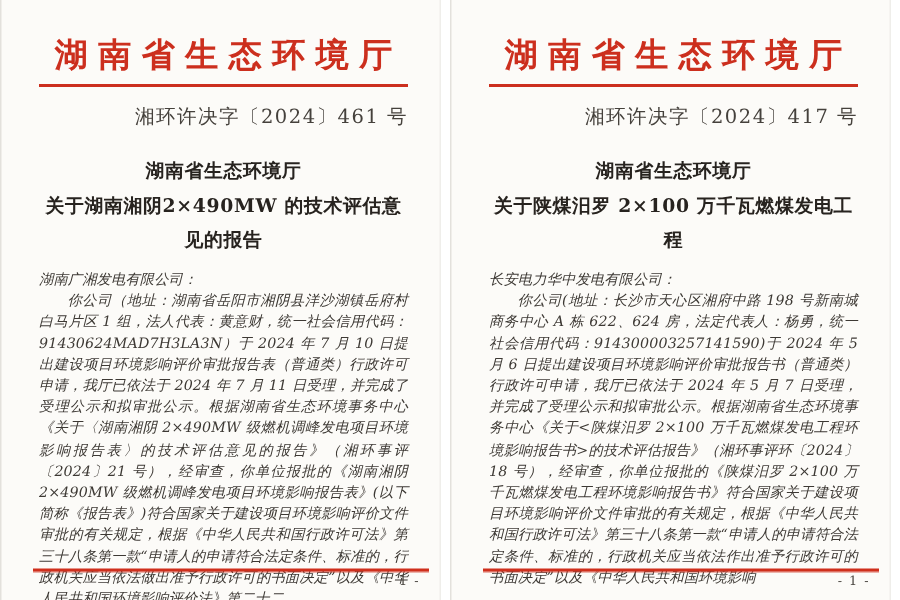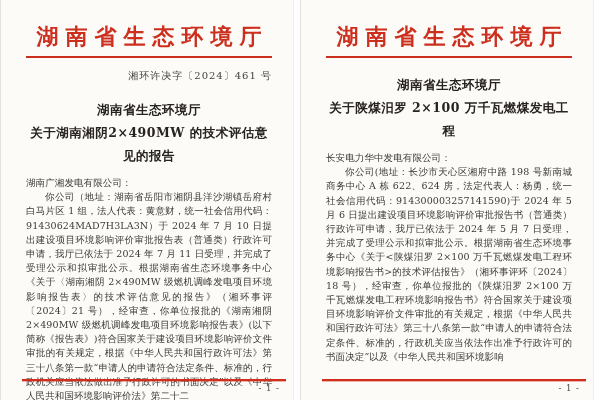--- a/index.html
+++ b/index.html
@@ -29,21 +29,21 @@
     white-space:nowrap;
     margin-right:-7px; 
   }
   .red-rule{
     height:2px;
     background:#cc2f1e;
     margin-top:4px;
   }
   .doc-number{
     text-align:right;
-    font-size:10px;
+    font-size:13px;
     color:#45413c;
     margin-top:11px;
     letter-spacing:1px;
   }
   .title{
     margin-top:15px;
     text-align:center;
     color:#27231f;
     font-weight:bold;
     font-size:12.5px;
@@ -51,21 +51,21 @@
     letter-spacing:0.5px;
   }
   .body-text{
     margin-top:9px;
     color:#3d3934;
     font-size:9.5px;
     line-height:14.2px;
     text-align:justify;
     letter-spacing:0.1px;
   }
-  .body-text p{margin:0;}
+  .body-text p{margin:0;font-style:italic;}
   .body-text p.indent{text-indent:2em;}
   .footer{
     position:absolute;
     left:22px;right:8px;bottom:7px;
   }
   .bottom-rule{
     height:2px;
     background:#cf2f1c;
     box-shadow:0 1px 0 rgba(207,47,28,.35);
   }
@@ -97,20 +97,21 @@
     </div>
     <div class="footer">
       <div class="bottom-rule"></div>
       <div class="page-number">- 1 -</div>
     </div>
   </section>
 
   <section class="page">
     <div class="agency">湖南省生态环境厅</div>
     <div class="red-rule"></div>
+    <div class="doc-number">湘环许决字〔2024〕417 号</div>
     <div class="title">
       <div>湖南省生态环境厅</div>
       <div>关于陕煤汨罗 2×100 万千瓦燃煤发电工程</div>
     </div>
     <div class="body-text">
       <p>长安电力华中发电有限公司：</p>
       <p class="indent">你公司(地址：长沙市天心区湘府中路 198 号新南城商务中心 A 栋 622、624 房，法定代表人：杨勇，统一社会信用代码：914300003257141590)于 2024 年 5 月 6 日提出建设项目环境影响评价审批报告书（普通类）行政许可申请，我厅已依法于 2024 年 5 月 7 日受理，并完成了受理公示和拟审批公示。根据湖南省生态环境事务中心《关于&lt;陕煤汨罗 2×100 万千瓦燃煤发电工程环境影响报告书&gt;的技术评估报告》（湘环事评环〔2024〕18 号），经审查，你单位报批的《陕煤汨罗 2×100 万千瓦燃煤发电工程环境影响报告书》符合国家关于建设项目环境影响评价文件审批的有关规定，根据《中华人民共和国行政许可法》第三十八条第一款“申请人的申请符合法定条件、标准的，行政机关应当依法作出准予行政许可的书面决定”以及《中华人民共和国环境影响</p>
     </div>
     <div class="footer">
       <div class="bottom-rule"></div>

